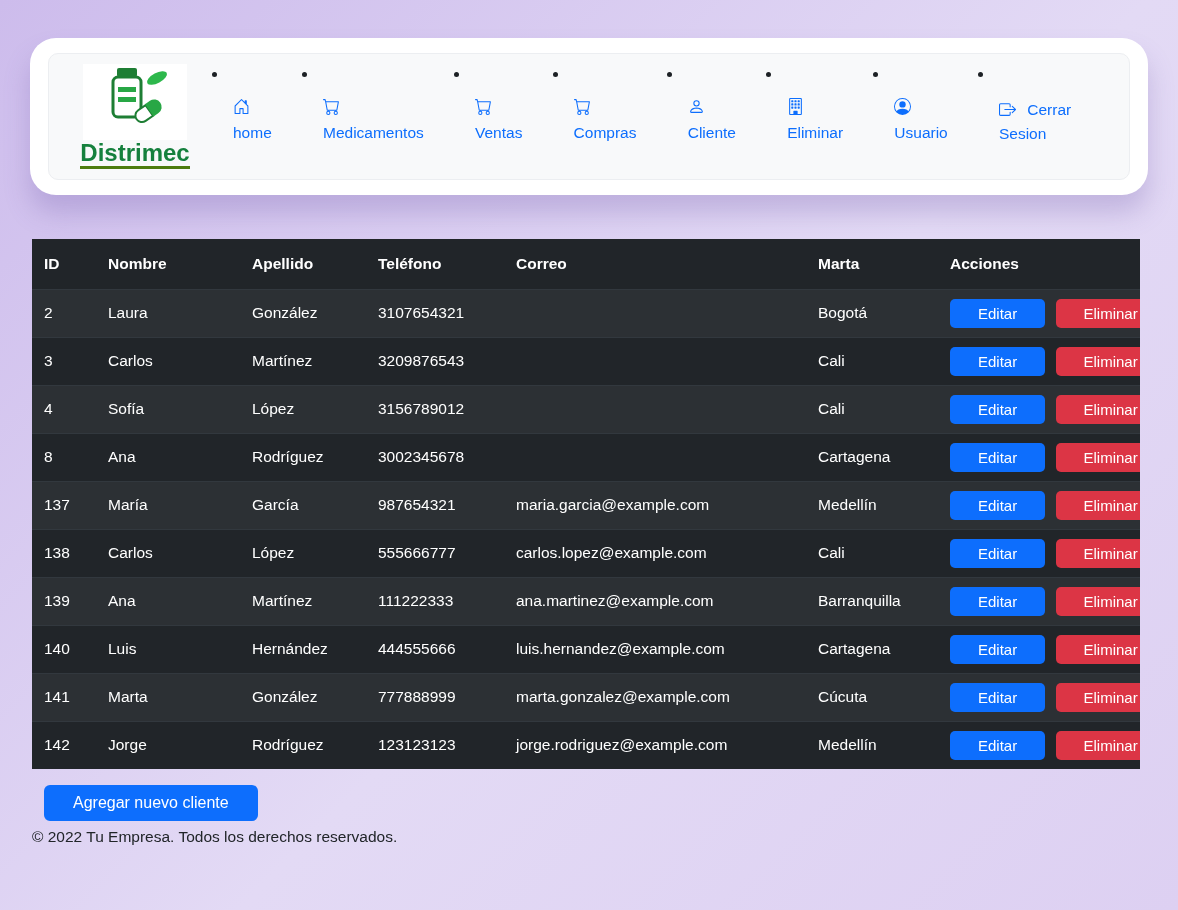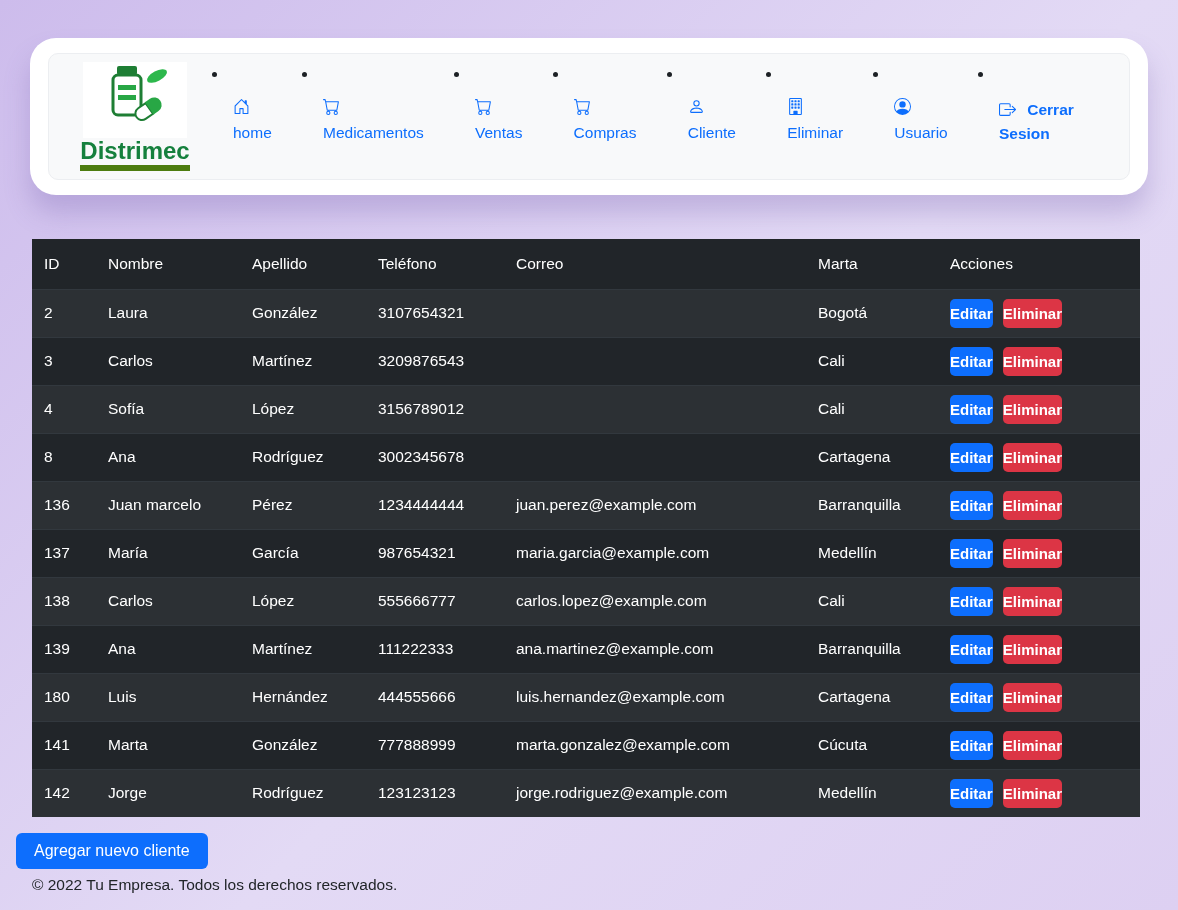--- a/index.html
+++ b/index.html
@@ -29,67 +29,67 @@
     padding: 6px 34px 6px 30px;
   }
   .brand {
     display: flex; flex-direction: column; align-items: center;
     width: 112px; flex: 0 0 auto; cursor: pointer;
   }
   .logo-box { background: #fff; padding: 1px 4px; }
   .logo-box svg { display:block; }
   .brand-text {
     color: #15803d; font-size: 24px; font-weight: bold;
-    line-height: 1.05; border-bottom: 6px solid #4d7c0f; padding-bottom: 1px;
+    line-height: 1.05; border-bottom: 3px solid #4d7c0f; padding-bottom: 1px;
   }
   ul.nav-items {
     list-style: none; margin: 10px 0 0 42px; padding: 0 18px 0 0;
     display: flex; flex: 1; justify-content: space-between; align-items: flex-start;
   }
   ul.nav-items li {
     position: relative; color: #0d6efd; font-size: 15.5px; cursor: pointer;
   }
   .bullet {
     position: absolute; top: -26px; left: -21px;
     width: 5px; height: 5px; border-radius: 50%; background: #1d2125;
   }
   .nav-icon { display: block; width: 17px; height: 17px; margin-bottom: 9px; color:#0d6efd; }
   .nav-icon svg { display:block; width: 100%; height: 100%; fill: currentColor; }
-  li.logout { max-width: 78px; line-height: 1.5; font-weight: bold; }
+  li.logout { max-width: 78px; line-height: 1.5; }
   li.logout .nav-icon { display: inline-block; vertical-align: -3px; margin: 0 7px 0 0; }
 
   
   .content { margin: 44px 38px 0 32px; }
   table.clients {
     width: 100%; border-collapse: collapse; table-layout: fixed;
     color: #ffffff; font-size: 15.5px;
   }
   table.clients th {
-    background: #212529; text-align: left; font-weight: normal;
+    background: #212529; text-align: left; font-weight: bold;
     height: 50px; padding: 0 12px; vertical-align: middle;
   }
   table.clients td {
     height: 48px; padding: 0 12px; vertical-align: middle;
     border-top: 1px solid #32383e;
     overflow: hidden; white-space: nowrap;
   }
   table.clients tbody tr:nth-child(odd)  { background: #2c3034; }
   table.clients tbody tr:nth-child(even) { background: #212529; }
 
   .btn {
     border: none; border-radius: 5px; color: #fff;
-    font-size: 15px; padding: 6px 0; font-family: inherit; cursor: pointer; font-weight: bold;
+    font-size: 15px; padding: 6px 28px; font-family: inherit; cursor: pointer;
   }
   .btn-edit   { background: #0d6efd; margin-right: 6px; }
   .btn-delete { background: #dc3545; }
 
   .btn-add {
-    margin: 16px 0 0 16px;
+    margin: 16px 0 0 44px;
     background: #0d6efd; color: #fff; border: none; border-radius: 6px;
-    font-size: 16px; padding: 9px 18px; font-family: inherit; cursor: pointer;
+    font-size: 16px; padding: 9px 29px; font-family: inherit; cursor: pointer;
   }
   .footer { margin: 7px 16px 0 32px; color: #212529; font-size: 15.5px; }
 </style>
 </head>
 <body>
 
 
 
 <div class="nav-outer">
   <nav class="nav-card">
@@ -257,32 +257,20 @@
     <td>Rodríguez</td>
     <td>3002345678</td>
     <td></td>
     <td>Cartagena</td>
     <td>
       <button class="btn btn-edit">Editar</button>
       <button class="btn btn-delete">Eliminar</button>
     </td>
   </tr>
 
-  <tr>
-    <td>136</td>
-    <td>Juan marcelo</td>
-    <td>Pérez</td>
-    <td>1234444444</td>
-    <td>juan.perez@example.com</td>
-    <td>Barranquilla</td>
-    <td>
-      <button class="btn btn-edit">Editar</button>
-      <button class="btn btn-delete">Eliminar</button>
-    </td>
-  </tr>
 
   <tr>
     <td>137</td>
     <td>María</td>
     <td>García</td>
     <td>987654321</td>
     <td>maria.garcia@example.com</td>
     <td>Medellín</td>
     <td>
       <button class="btn btn-edit">Editar</button>
@@ -310,21 +298,21 @@
     <td>111222333</td>
     <td>ana.martinez@example.com</td>
     <td>Barranquilla</td>
     <td>
       <button class="btn btn-edit">Editar</button>
       <button class="btn btn-delete">Eliminar</button>
     </td>
   </tr>
 
   <tr>
-    <td>180</td>
+    <td>140</td>
     <td>Luis</td>
     <td>Hernández</td>
     <td>444555666</td>
     <td>luis.hernandez@example.com</td>
     <td>Cartagena</td>
     <td>
       <button class="btn btn-edit">Editar</button>
       <button class="btn btn-delete">Eliminar</button>
     </td>
   </tr>

